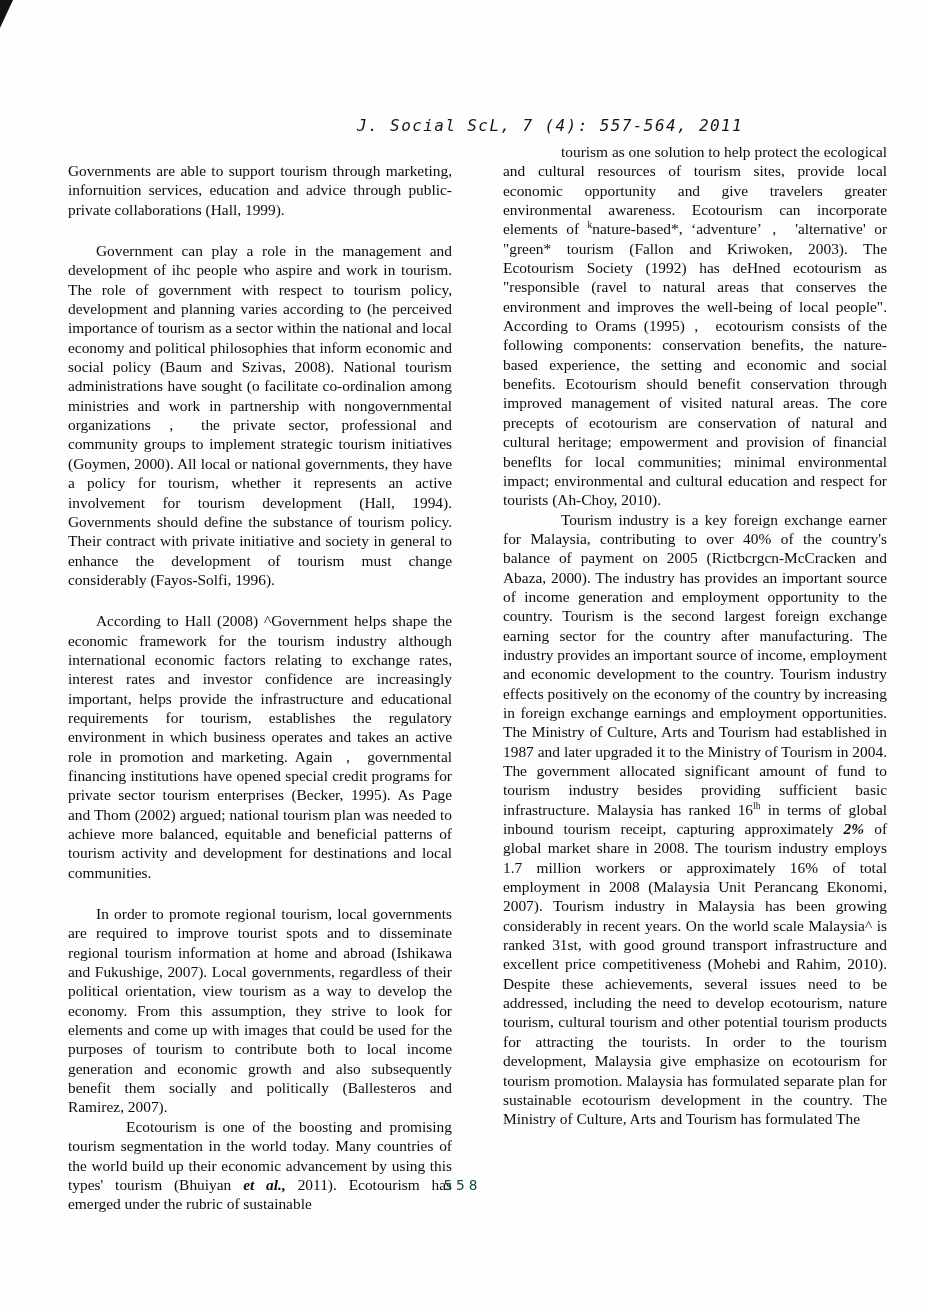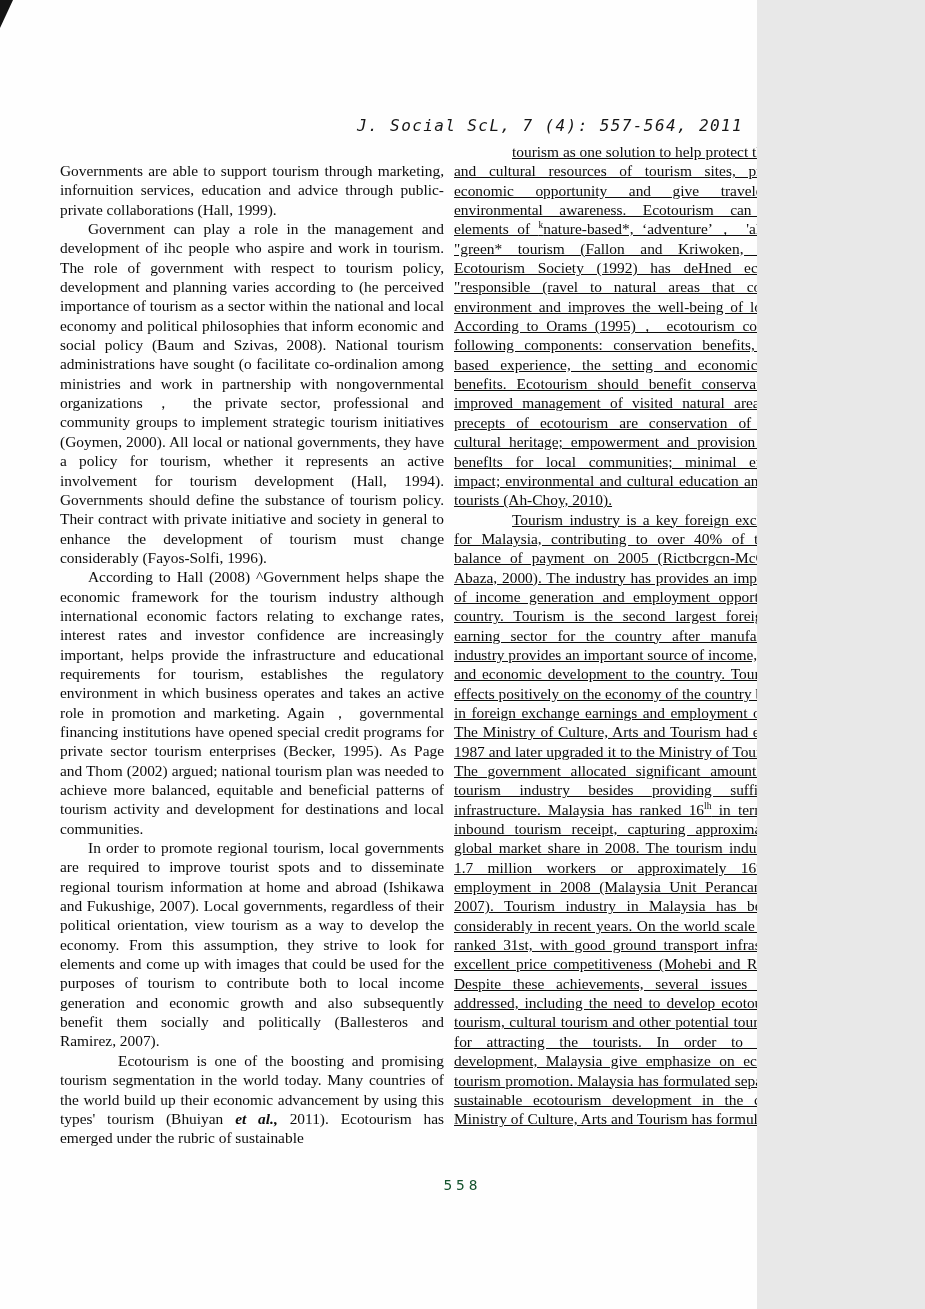--- a/index.html
+++ b/index.html
@@ -1,18 +1,18 @@
 <!DOCTYPE html>
 <html><head>
 <meta charset="utf-8">
 <style>
   html, body { margin: 0; padding: 0; background: #e8e8e8; }
   .page {
     position: relative;
-    width: 757px;
+    width: 925px;
     height: 1309px;
     background: #fefefe;
     font-family: "Liberation Serif", serif;
     color: #0b0b0b;
     overflow: hidden;
   }
   .scan-artifact {
     position: absolute;
     left: 0; top: 0;
     width: 13px; height: 28px;
@@ -30,24 +30,24 @@
     white-space: nowrap;
     color: #161616;
   }
   .col {
     position: absolute;
     width: 384px;
     text-align: justify;
     font-size: 15.4px;
     line-height: 19.35px;
   }
-  .col-left  { left: 60px;  top: 161px; }
-  .col-right { left: 454px; top: 142px; text-decoration: underline; }
+  .col-left  { left: 68px;  top: 161px; }
+  .col-right { left: 503px; top: 142px; }
   .para { margin: 0; padding: 0; }
-  .ind1 { text-indent: 28px; }
+  .ind1 { text-indent: 28px; margin-top: 22px; }
   .ind2 { text-indent: 58px; }
   .run-sup { vertical-align: super; font-size: 0.62em; line-height: 0; }
   .run-bi  { font-style: italic; font-weight: 600; }
   .page-number {
     position: absolute;
     left: 0;
     top: 1177px;
     width: 925px;
     text-align: center;
     font-family: "DejaVu Sans Mono", "Liberation Mono", monospace;

